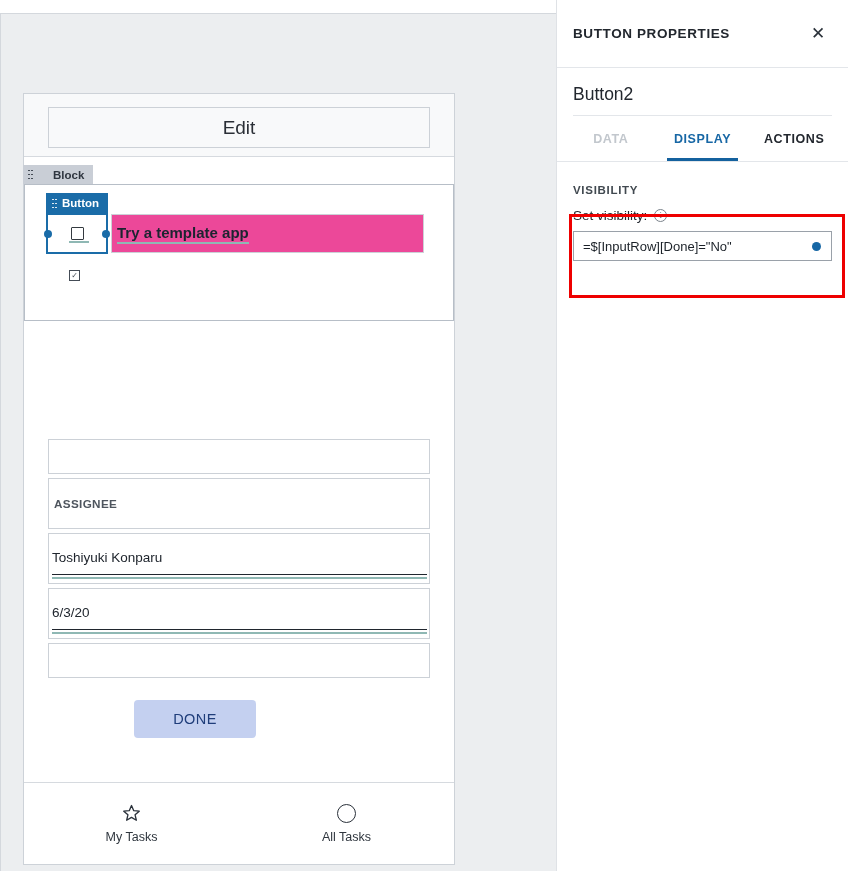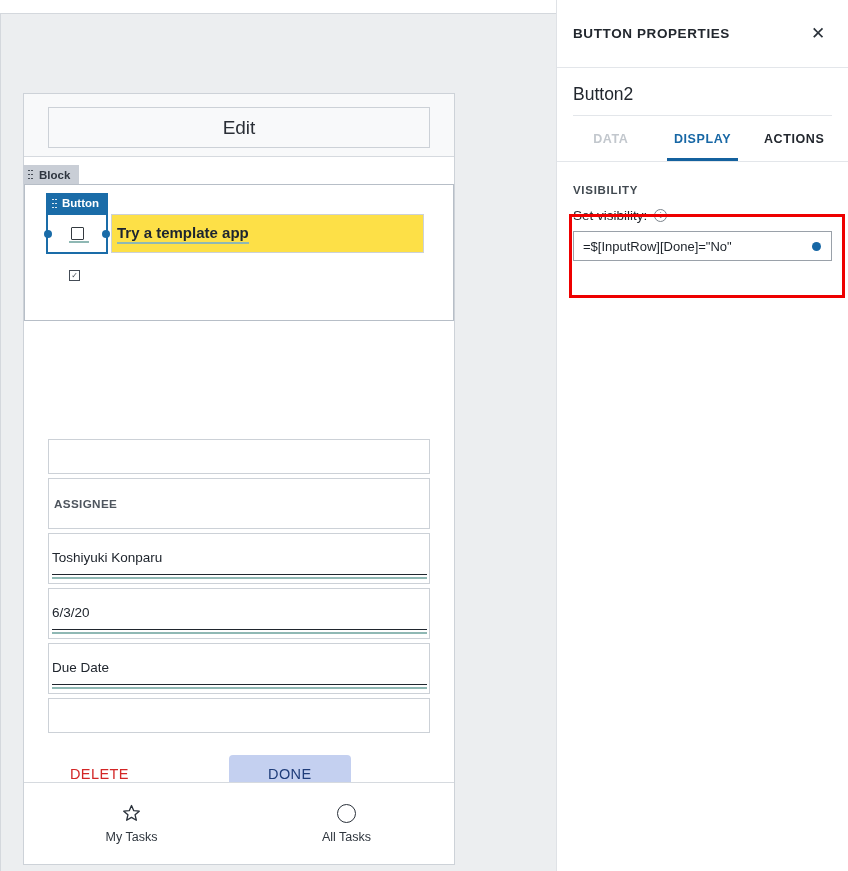--- a/index.html
+++ b/index.html
@@ -49,21 +49,21 @@
   .edit-title {
     font-size: 19px; color: #2a2f36; font-weight: 400;
   }
 
   
   .block-tag {
     position: absolute; left: 22px; top: 151px;
     height: 19px; padding: 0 9px 0 5px;
     background: #c9ced6; color: #2f3640;
     font-size: 11.5px; font-weight: 600;
-    display: flex; align-items: center; gap: 6px;
+    display: flex; align-items: center; gap: 20px;
     z-index: 6;
   }
   .grip {
     display: inline-block; width: 5px; height: 11px;
     background-image:
       radial-gradient(circle 0.9px at 1.2px 1.4px, currentColor 99%, transparent 100%),
       radial-gradient(circle 0.9px at 1.2px 5.4px, currentColor 99%, transparent 100%),
       radial-gradient(circle 0.9px at 1.2px 9.4px, currentColor 99%, transparent 100%),
       radial-gradient(circle 0.9px at 4.2px 1.4px, currentColor 99%, transparent 100%),
       radial-gradient(circle 0.9px at 4.2px 5.4px, currentColor 99%, transparent 100%),
@@ -109,21 +109,21 @@
   .handle {
     position: absolute; width: 8px; height: 8px; border-radius: 50%;
     background: #1a6ca8; top: 50%; margin-top: -4px; z-index: 9;
   }
   .handle.left  { left: -4px; }
   .handle.right { right: -4px; }
 
   
   .btn-label-box {
     position: absolute; left: 110px; top: 200px; width: 313px; height: 39px;
-    border: 1px solid #ccd1d7; background: #fde047;
+    border: 1px solid #ccd1d7; background: #ec4899;
     z-index: 6; display: flex; align-items: center; padding-left: 5px;
   }
   .btn-label-text {
     position: relative;
     font-size: 15px; font-weight: 700; color: #1c2430;
     padding-bottom: 1px;
     border-bottom: 2px solid #8fb8b4;
   }
 
   
@@ -322,32 +322,24 @@
 
         <div class="field value-row">
           <div class="value-wrap">
             <span class="value-text">6/3/20</span>
             <span class="rule-dark"></span>
             <span class="rule-teal"></span>
           </div>
         </div>
 
 
-        <div class="field value-row">
-          <div class="value-wrap">
-            <span class="value-text">Due Date</span>
-            <span class="rule-dark"></span>
-            <span class="rule-teal"></span>
-          </div>
-        </div>
 
         <div class="field blank"></div>
 
         <div class="actions-row">
-          <button class="delete-btn">DELETE</button>
           <button class="done-btn">DONE</button>
         </div>
       </div>
 
       <div class="bottom-nav">
         <div class="nav-item">
           <span class="nav-ico">
             <svg width="21" height="20" viewBox="0 0 24 24" fill="none" stroke="#2a313a" stroke-width="1.6" stroke-linejoin="round">
               <polygon points="12,3 14.7,9.2 21.3,9.8 16.3,14.2 17.8,20.7 12,17.3 6.2,20.7 7.7,14.2 2.7,9.8 9.3,9.2"></polygon>
             </svg>

